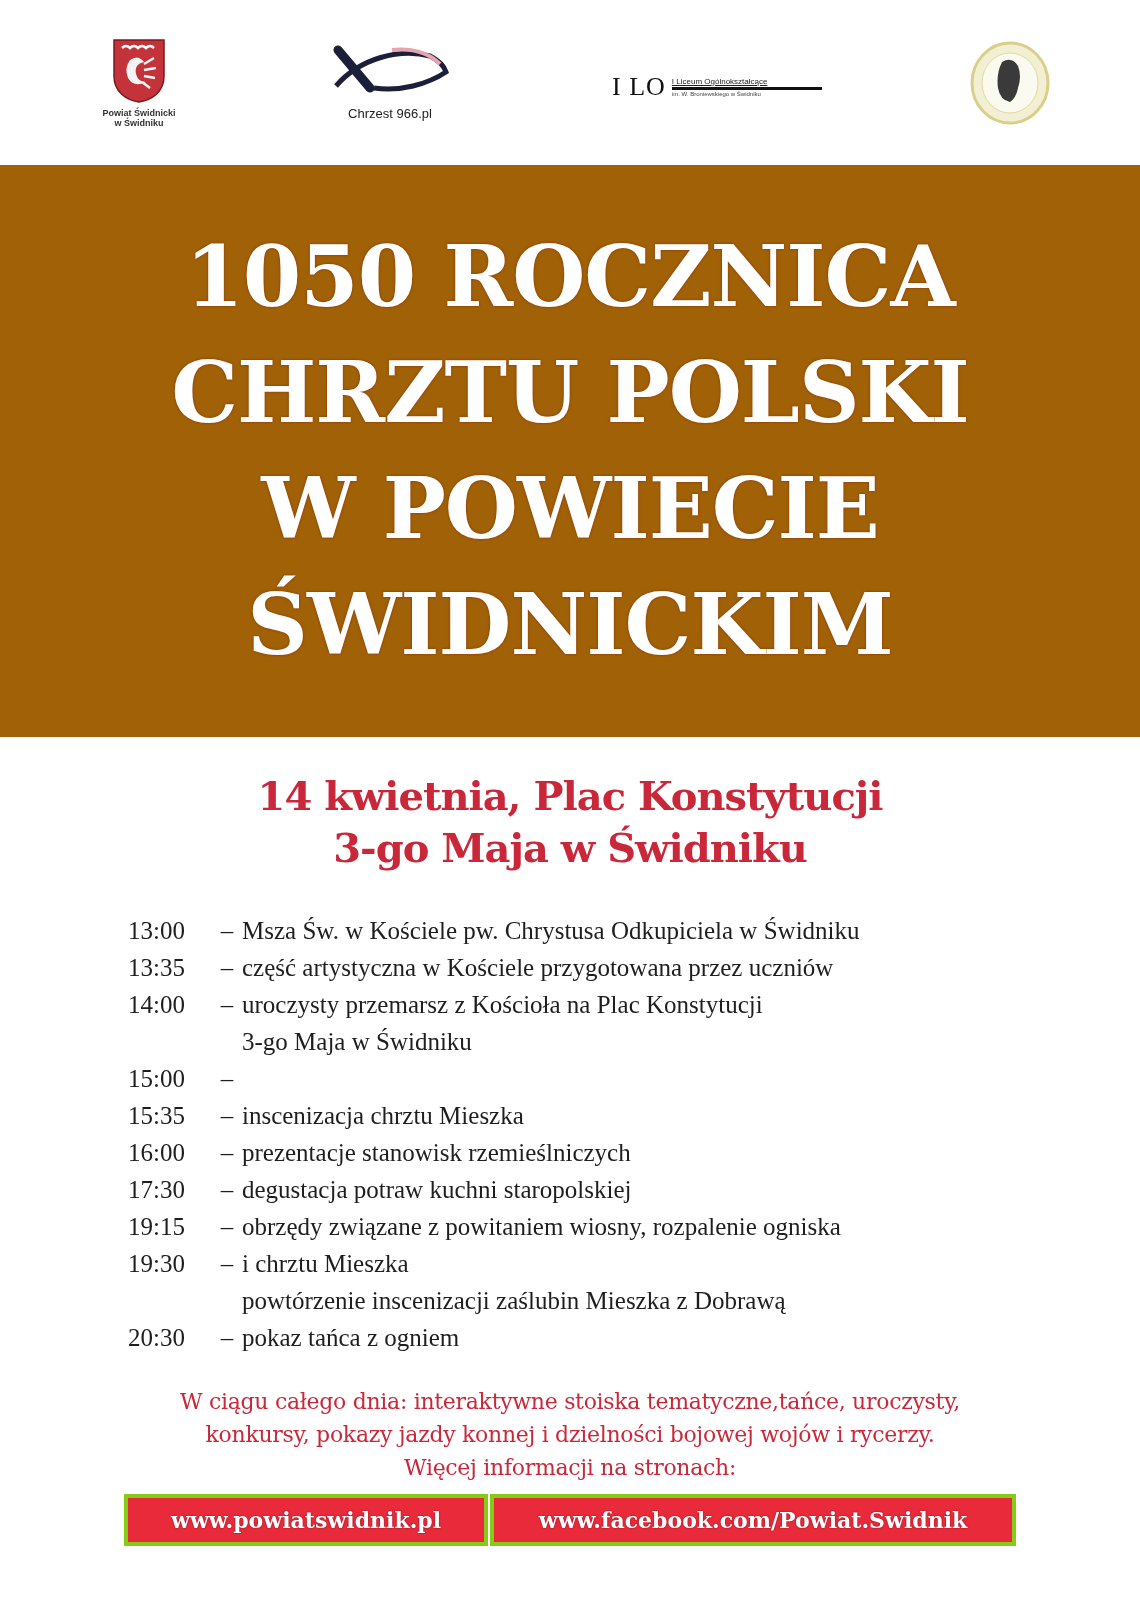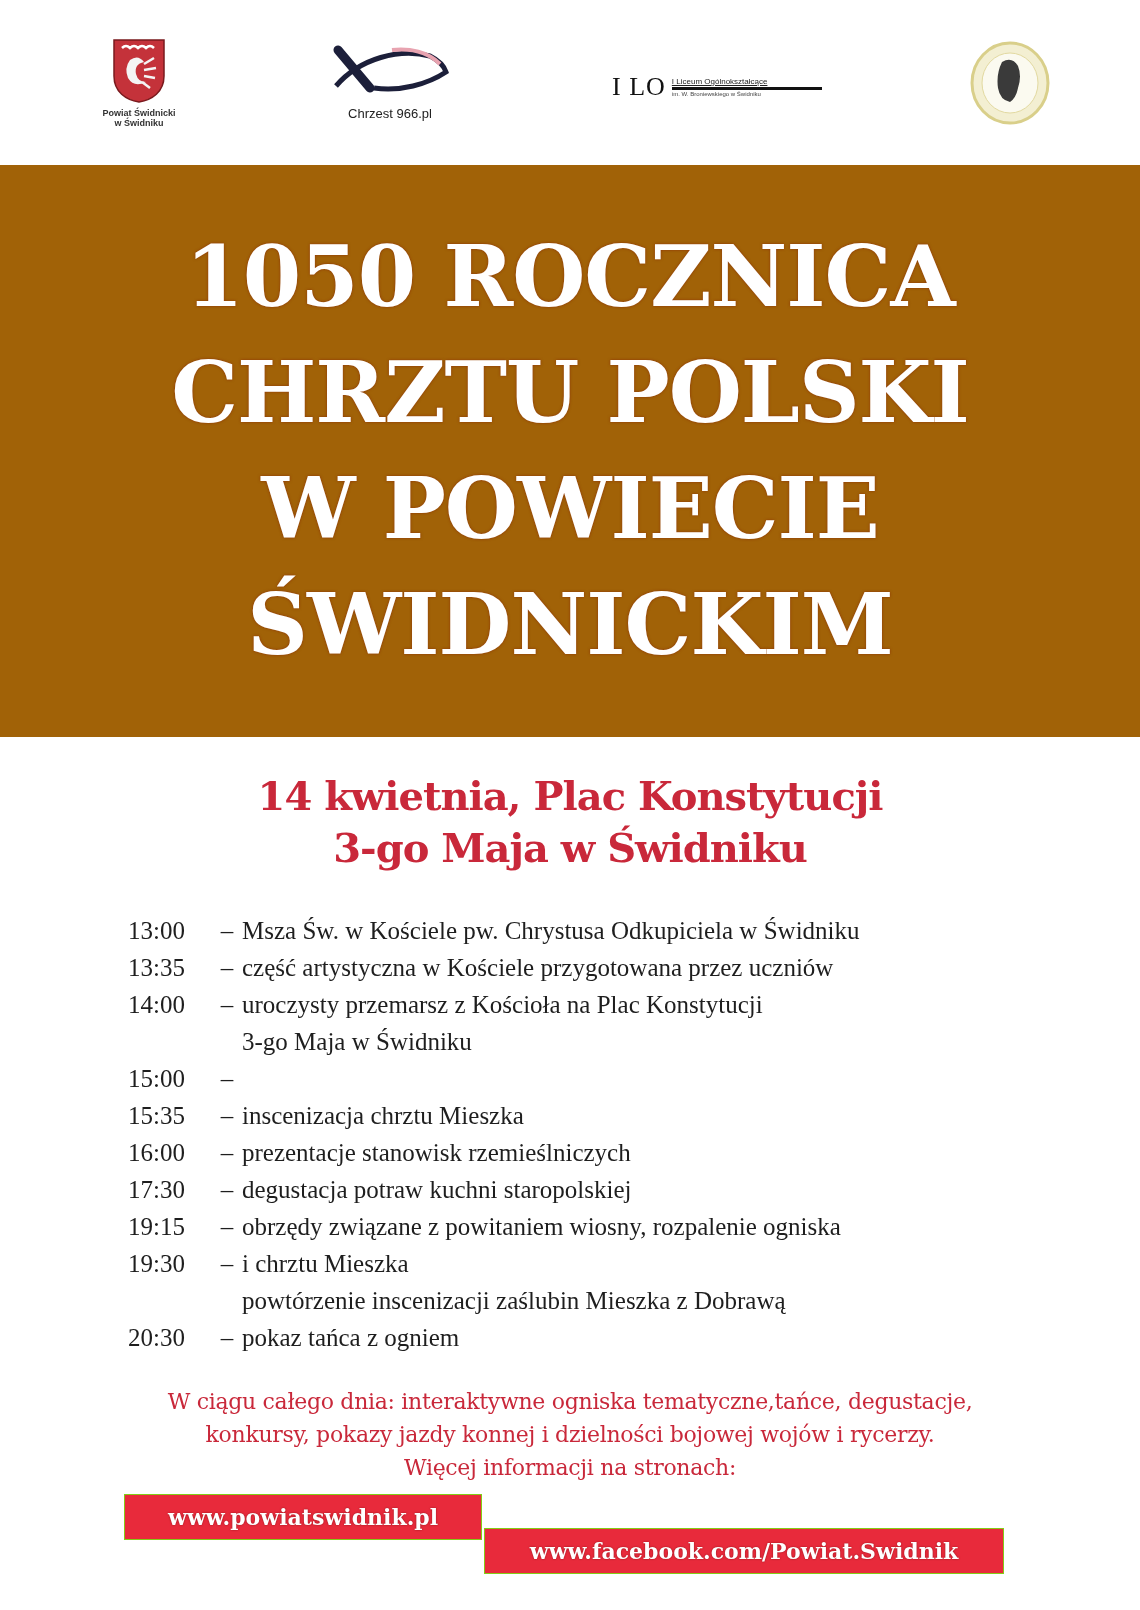--- a/index.html
+++ b/index.html
@@ -62,24 +62,24 @@
   .footer-note {
     position:absolute; left:60px; top:1385px; width:1020px; text-align:center;
     color:#c9283a; font-family:"DejaVu Serif", serif; font-size:22px; line-height:33px;
     letter-spacing:-0.3px;
   }
 
   .links { position:absolute; left:124px; top:1494px; display:flex; gap:2px; }
   .link-box {
     background:#e82a3b; color:#ffffff; font-family:"DejaVu Serif", serif; font-weight:bold;
     font-size:22px; height:44px; line-height:44px; padding:0 14px; text-align:center;
-    border:1px solid #84cc16; text-shadow:0 0 2px rgba(80,0,0,0.6);
+    border:4px solid #84cc16; text-shadow:0 0 2px rgba(80,0,0,0.6);
   }
   .link-box.l1 { width:328px; }
-  .link-box.l2 { width:490px;margin-top:34px; }
+  .link-box.l2 { width:490px; }
 </style>
 </head>
 <body>
 
 <div class="logos">
   <div class="logo logo-powiat">
     <svg class="crest" viewBox="0 0 54 66">
       <path d="M2 2 H52 V38 C52 54 40 62 27 64 C14 62 2 54 2 38 Z" fill="#c4323a" stroke="#7a1a1e" stroke-width="1.5"></path>
       <path d="M10 10 q4 -4 8 0 q4 -4 8 0 q4 -4 8 0 q4 -4 8 0" fill="none" stroke="#fff" stroke-width="2.5"></path>
       <path d="M18 22 q8 -6 14 2 q-10 2 -8 12 q2 8 10 8 q-12 6 -18 -4 q-4 -10 2 -18 Z" fill="#f4f4f4"></path>
@@ -196,21 +196,21 @@
   <div class="sched-row">
     <span class="sched-time">20:30</span>
     <span class="sched-dash">–</span>
     <span class="sched-desc">
         <span>pokaz tańca z ogniem</span>
       </span>
   </div>
 </div>
 
 <div class="footer-note">
-  <div>W ciągu całego dnia: interaktywne ogniska tematyczne,tańce, degustacje,</div>
+  <div>W ciągu całego dnia: interaktywne stoiska tematyczne,tańce, uroczysty,</div>
   <div>konkursy, pokazy jazdy konnej i dzielności bojowej wojów i rycerzy.</div>
   <div>Więcej informacji na stronach:</div>
 </div>
 
 <div class="links">
   <div class="link-box l1">www.powiatswidnik.pl</div>
   <div class="link-box l2">www.facebook.com/Powiat.Swidnik</div>
 </div>
 
 </body></html>

